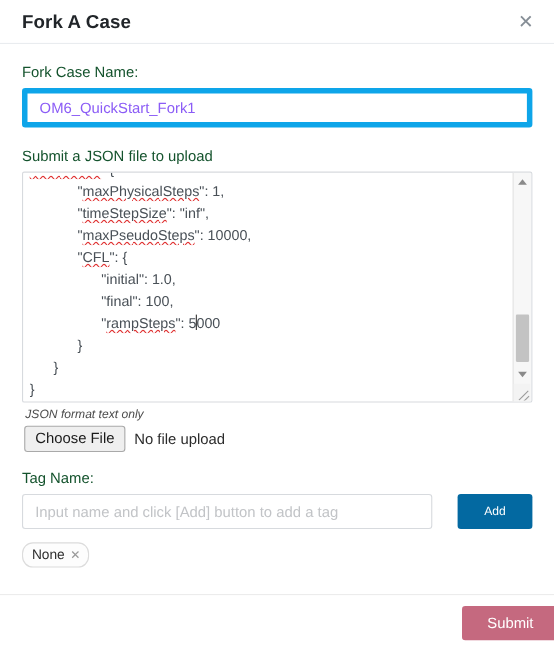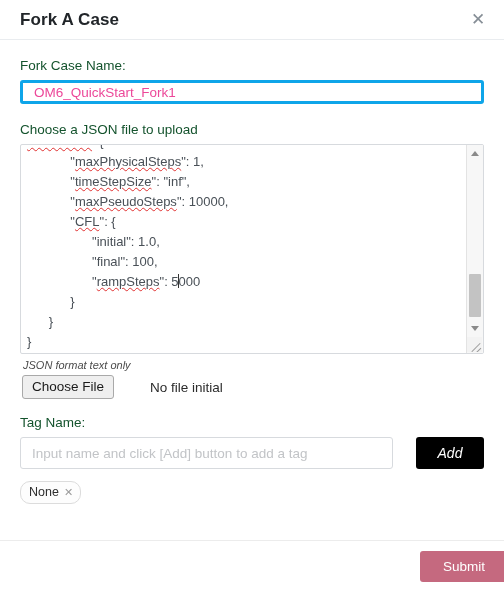--- a/index.html
+++ b/index.html
@@ -62,26 +62,26 @@
 
   .field-label {
     font-size: 13.5px;
     color: #14532d;
     margin: 0 0 7px 0;
     display: block;
   }
 
   .text-input {
     width: 100%;
-    height: 24px;
-    border: 3px solid #0ea5e9;
+    height: 36px;
+    border: 5px solid #0ea5e9;
     border-radius: 3px;
     padding: 0 11px;
     font-size: 13.5px;
-    color: #ec4899;
+    color: #8b5cf6;
     background: #fff;
     font-family: "Liberation Sans", sans-serif;
     outline: none;
   }
   .text-input::placeholder { color: #b9bcc0; }
 
   .gap-1 { height: 18px; }
 
   
   .json-wrap {
@@ -182,21 +182,20 @@
     color: #4c4c4c;
     margin: 5px 0 4px 3px;
   }
 
   
   .file-row {
     display: flex;
     align-items: center;
     margin: 0 0 0 2px;
     height: 24px;
-    gap: 28px;
   }
   .choose-file-btn {
     border: 1px solid #a9a9a9;
     background: #efefef;
     border-radius: 3px;
     font-size: 13.5px;
     color: #1a1a1a;
     padding: 2px 9px 3px 9px;
     font-family: "Liberation Sans", sans-serif;
     cursor: default;
@@ -226,26 +225,25 @@
     color: #343a40;
     background: #fff;
     font-family: "Liberation Sans", sans-serif;
     outline: none;
   }
   .tag-input::placeholder { color: #c2c4c7; }
   .add-btn {
     width: 68px;
     border: none;
     border-radius: 3px;
-    background: #000000;
+    background: #0369a1;
     color: #ffffff;
-    font-size: 14px;
-    font-family: "Liberation Sans", sans-serif;
-    cursor: pointer;
-    font-style: italic;
+    font-size: 11px;
+    font-family: "Liberation Sans", sans-serif;
+    cursor: pointer;
   }
 
   .chips {
     margin-top: 12px;
     display: flex;
     gap: 6px;
   }
   .chip {
     display: inline-flex;
     align-items: center;
@@ -310,21 +308,21 @@
     <button class="close-btn">✕</button>
   </div>
 
   <div class="modal-body">
 
     <label class="field-label">Fork Case Name:</label>
     <input class="text-input" type="text" value="OM6_QuickStart_Fork1" style="">
 
     <div class="gap-1"></div>
 
-    <label class="field-label">Choose a JSON file to upload</label>
+    <label class="field-label">Submit a JSON file to upload</label>
 
     <div class="json-wrap">
       <div class="json-scroll">
         <div class="json-text" id="jsonText"><div><span class="sq">&nbsp;&nbsp;&nbsp;&nbsp;&nbsp;&nbsp;&nbsp;&nbsp;&nbsp;&nbsp;&nbsp;&nbsp;&nbsp;&nbsp;&nbsp;&nbsp;&nbsp;&nbsp;</span>  {</div><div>            "<span class="sq">maxPhysicalSteps</span>": 1,</div><div>            "<span class="sq">timeStepSize</span>": "inf",</div><div>            "<span class="sq">maxPseudoSteps</span>": 10000,</div><div>            "<span class="sq">CFL</span>": {</div><div>                  "initial": 1.0,</div><div>                  "final": 100,</div><div>                  "<span class="sq">rampSteps</span>": 5<span class="caret"></span>000</div><div>            }</div><div>      }</div><div>}</div></div>
       </div>
       <div class="sb">
         <div class="sb-arrow up">
             <i></i>
           </div>
         <div class="sb-thumb"></div>
@@ -332,21 +330,21 @@
             <i></i>
           </div>
       </div>
       <div class="resize-grip"></div>
     </div>
 
     <div class="hint">JSON format text only</div>
 
     <div class="file-row">
       <span class="choose-file-btn">Choose File</span>
-      <span class="file-status">No file initial</span>
+      <span class="file-status">No file upload</span>
     </div>
 
     <div class="gap-2"></div>
 
     <label class="field-label">Tag Name:</label>
 
     <div class="tag-row">
       <input class="tag-input" type="text" placeholder="Input name and click [Add] button to add a tag" style="">
       <button class="add-btn">Add</button>
     </div>

